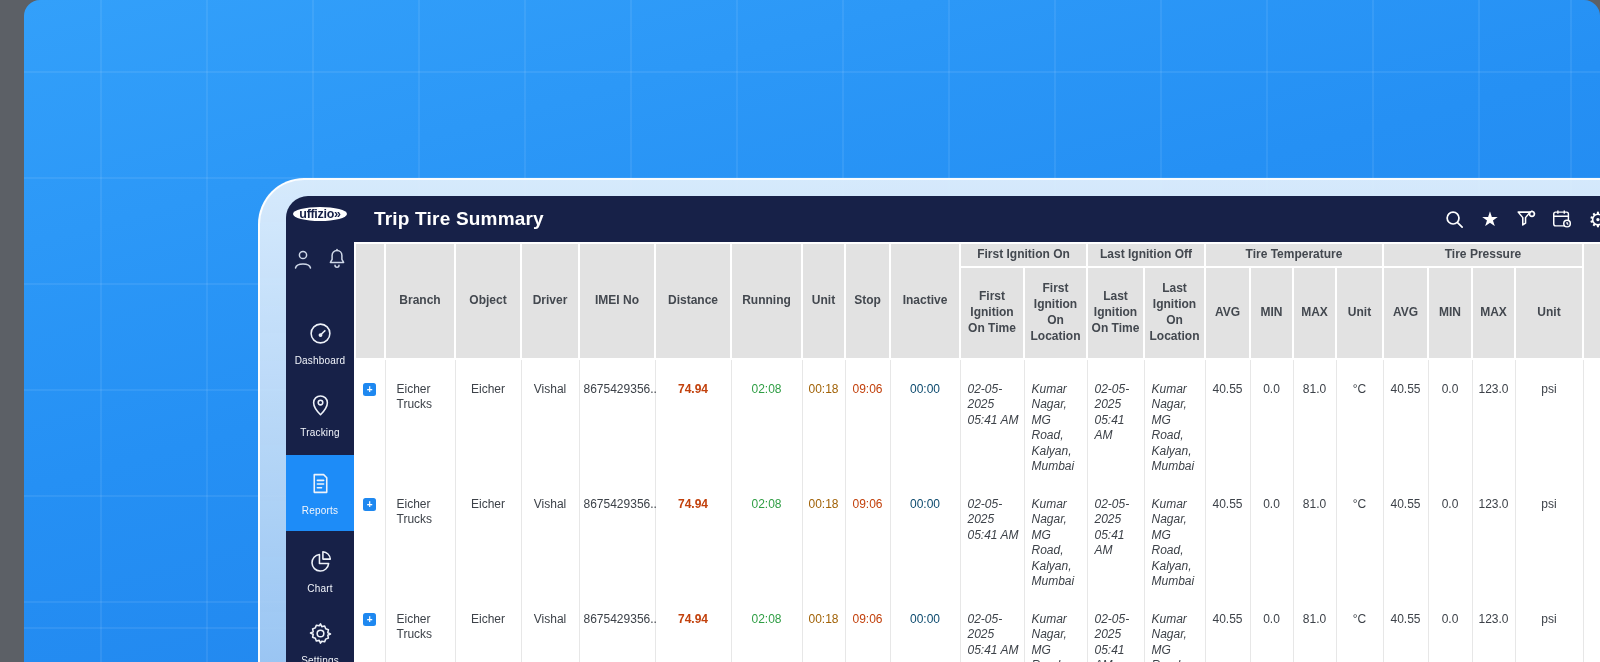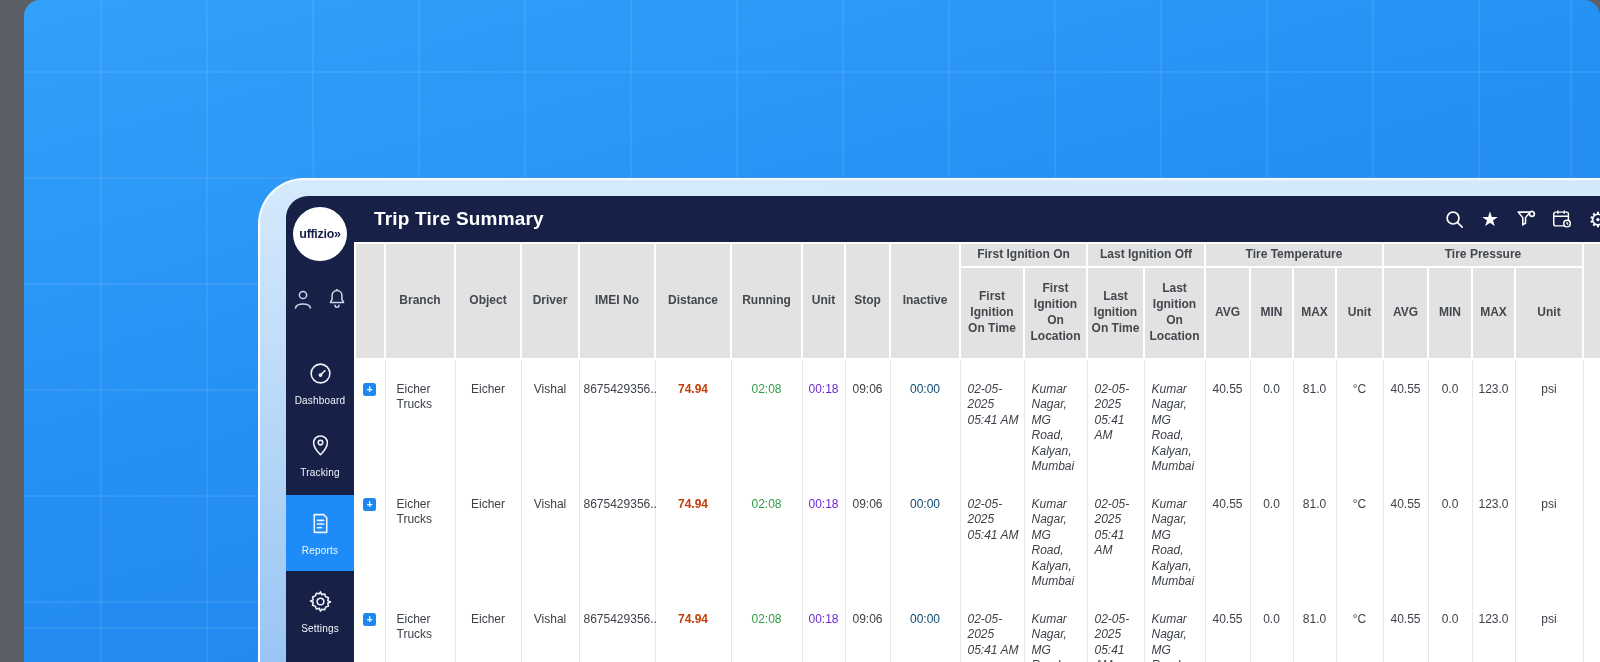--- a/index.html
+++ b/index.html
@@ -99,22 +99,22 @@
   }
   td.t-left { text-align:left; padding-left:7px; padding-right:3px;font-style:italic; }
   td.branch { text-align:left; padding-left:11px; }
   .expand-btn {
     width:13px; height:13px; margin:1px auto 0;
     background:#1e88f0; color:#ffffff; border-radius:2.5px;
     font-size:10px; font-weight:700; line-height:13px; text-align:center;
     cursor:pointer;
   }
   .c-running { color:#2f9e44; }
-  .c-idle { color:#6d28d9; }
-  .c-stop { color:#404040; }
+  .c-idle { color:#a16207; }
+  .c-stop { color:#c2410c; }
   .c-inactive { color:#0c4a6e; }
   .c-dist { font-weight:700; color:#c2410c; }
   td.partial-val { text-align:left; padding-left:28px; color:#2b59c9; }
 </style>
 </head>
 <body>
 
 <div class="screen">
   <div class="grid"></div>
   <div class="frame"></div>
@@ -162,20 +162,29 @@
           <span class="nav-label">Tracking</span>
         </div>
         <div class="nav-item active">
           <span>
             <svg width="25" height="25" viewBox="0 0 24 24" class="icon-stroke">
               <path d="M6 3.5h9l3 3v14H6z"></path>
               <path d="M9 9h6M9 12.5h6M9 16h4"></path>
             </svg>
           </span>
           <span class="nav-label">Reports</span>
+        </div>
+        <div class="nav-item">
+          <span>
+            <svg width="25" height="25" viewBox="0 0 24 24" class="icon-stroke">
+              <path d="M11 5.2A8 8 0 1 0 19.8 14H11V5.2z"></path>
+              <path d="M14.3 2.6a8 8 0 0 1 7.1 7.1h-7.1V2.6z"></path>
+            </svg>
+          </span>
+          <span class="nav-label">Chart</span>
         </div>
         <div class="nav-item">
           <span>
             <svg width="25" height="25" viewBox="0 0 24 24" class="icon-stroke">
               <circle cx="12" cy="12" r="3.2"></circle>
               <path d="M12 2.8l1.2 2.6 2.8-.6 1 2.6 2.6 1-.6 2.8 2.6 1.2-2.6 1.2.6 2.8-2.6 1-1 2.6-2.8-.6L12 21.2l-1.2-2.6-2.8.6-1-2.6-2.6-1 .6-2.8L2.4 11.6 5 10.4l-.6-2.8 2.6-1 1-2.6 2.8.6z"></path>
             </svg>
           </span>
           <span class="nav-label">Settings</span>
         </div>

